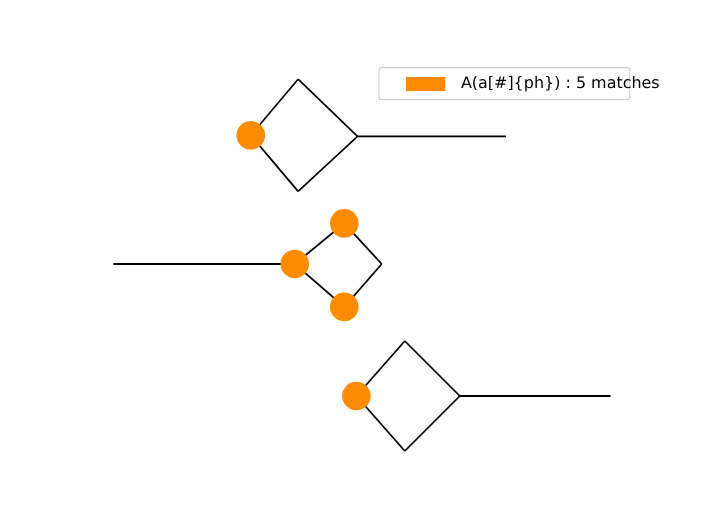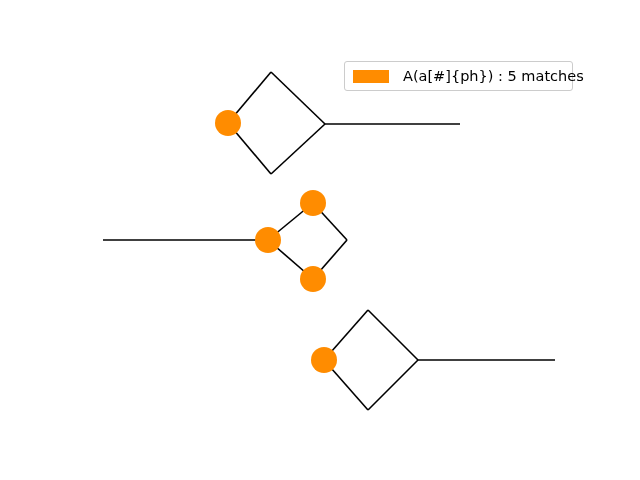--- a/index.html
+++ b/index.html
@@ -29,21 +29,21 @@
     left: 344px;
     top: 61px;
     width: 229px;
     height: 30px;
     box-sizing: border-box;
     background: #ffffff;
     border: 1px solid #cccccc;
     border-radius: 3px;
     display: flex;
     align-items: center;
-    padding-left: 8px;
+    padding-left: 24px;
   }
   .legend-swatch {
     width: 36px;
     height: 13px;
     flex: 0 0 auto;
   }
   .legend-label {
     margin-left: 14px;
     font-size: 14.5px;
     color: #000000;

